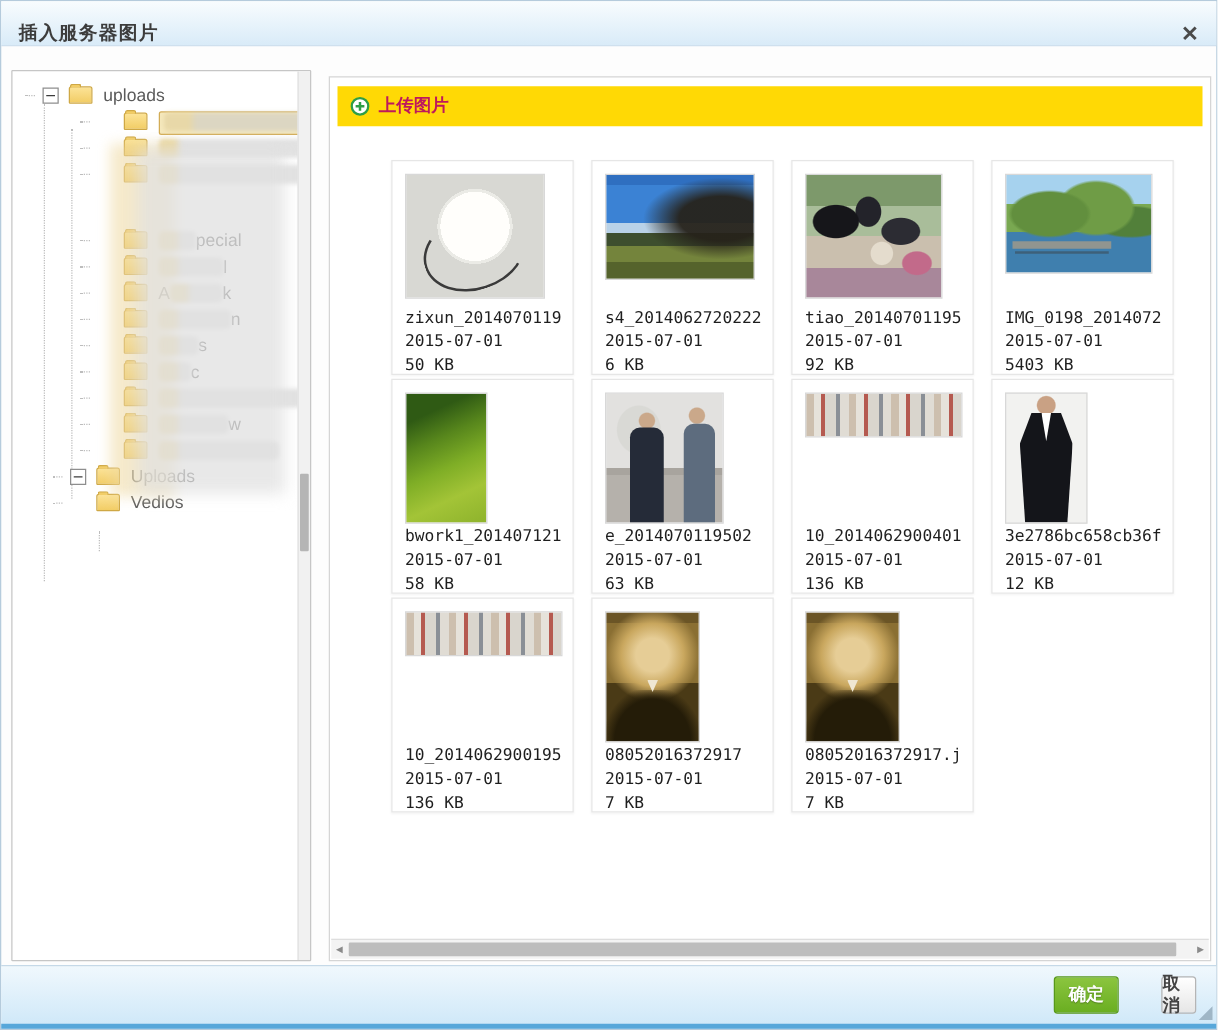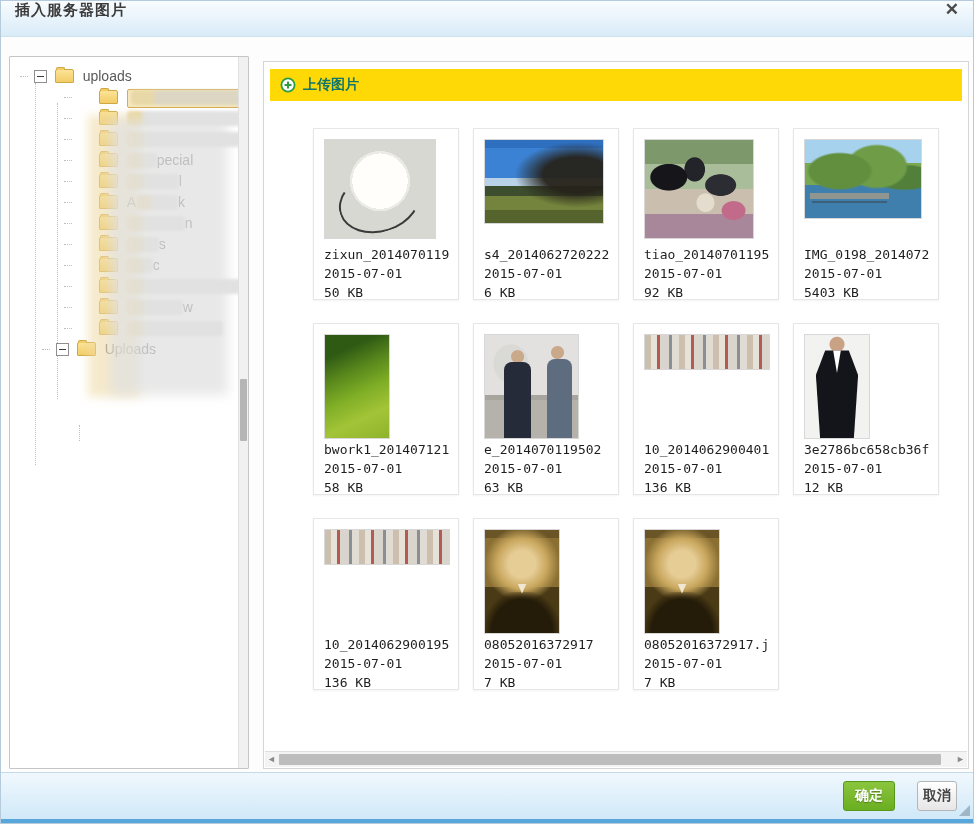--- a/index.html
+++ b/index.html
@@ -4,21 +4,21 @@
 <style>
   html,body{margin:0;padding:0;}
   body{
     width:974px;height:824px;position:relative;overflow:hidden;
     font-family:"Liberation Sans",sans-serif;background:#fdfdfd;
   }
   .dialog{position:absolute;inset:0;border:1px solid #b5cbdc;box-sizing:border-box;background:#fdfdfd;}
 
   
   .titlebar{height:36px;background:linear-gradient(#f8fcfe,#d9ebf8);border-bottom:1px solid #cfe0ee;
-    display:flex;align-items:flex-start;justify-content:space-between;padding:0 14px;box-sizing:border-box;}
+    display:flex;align-items:flex-end;justify-content:space-between;padding:0 14px;box-sizing:border-box;}
   .title{font-weight:bold;font-size:15px;color:#3c3c3c;letter-spacing:1px;}
   .close{font-size:17px;font-weight:bold;color:#4a4a4a;cursor:pointer;line-height:1;}
 
   
   .tree-panel{position:absolute;left:8px;top:55px;width:240px;height:713px;background:#fff;
     border:1px solid #c6c6c6;border-radius:1px;box-sizing:border-box;overflow:hidden;}
   .tree{position:absolute;left:0;top:8px;right:10px;}
   .node{height:21px;line-height:21px;font-size:14px;color:#5a5a5a;white-space:nowrap;}
   .stub{display:inline-block;width:8px;border-top:1px dotted #bdbdbd;vertical-align:middle;margin-right:2px;}
   .exp{display:inline-block;width:11px;height:11px;border:1px solid #8e8e8e;background:#fff;
@@ -43,23 +43,23 @@
   .g2{left:47px;top:46px;height:296px;}
   .g3{left:69px;top:368px;height:16px;}
   .vscroll{position:absolute;right:0;top:0;bottom:0;width:9px;background:#f1f1f1;border-left:1px solid #e0e0e0;}
   .vthumb{position:absolute;left:1px;right:1px;top:322px;height:62px;background:#b5b5b5;border-radius:1px;}
 
   
   .content-panel{position:absolute;left:262px;top:60px;width:706px;height:708px;background:#fff;
     border:1px solid #d5d5d5;box-sizing:border-box;}
   .upload-bar{position:absolute;left:6px;right:6px;top:7px;height:32px;background:#ffd905;
     display:flex;align-items:center;gap:7px;padding-left:10px;cursor:pointer;box-sizing:border-box;}
-  .upload-bar .txt{font-weight:bold;font-size:14px;color:#0f766e;}
+  .upload-bar .txt{font-weight:bold;font-size:14px;color:#be185d;}
   .grid{position:absolute;left:49px;top:66px;width:650px;display:flex;flex-wrap:wrap;}
-  .card{width:146px;height:172px;margin:0 14px 23px 0;background:#fff;border:1px solid #e6e6e6;
+  .card{width:146px;height:172px;margin:0 14px 3px 0;background:#fff;border:1px solid #e6e6e6;
     box-shadow:0 1px 2px rgba(0,0,0,.05);box-sizing:border-box;position:relative;cursor:pointer;}
   .thumb{position:absolute;left:10px;top:10px;border:1px solid #d8d8d8;box-sizing:border-box;overflow:hidden;}
   .meta{position:absolute;left:10px;top:116px;font-family:"DejaVu Sans Mono",monospace;
     font-size:13px;line-height:19px;color:#1e1e1e;white-space:nowrap;}
 
   
   .t-lamp{width:112px;height:100px;background:radial-gradient(circle at 50% 42%,#fffefb 0 35%,#ebebe6 35% 38%,#d8d8d3 38% 100%);}
   .t-lamp::after{content:"";position:absolute;left:12%;top:32%;width:72%;height:58%;
     border:2px solid #3a3a3a;border-color:transparent transparent #3a3a3a #3a3a3a;border-radius:50%;transform:rotate(-18deg);}
   .t-landscape{width:120px;height:85px;background:
@@ -110,21 +110,21 @@
   .hthumb{position:absolute;left:14px;right:26px;top:2px;height:11px;background:#bdbdbd;border-radius:1px;cursor:pointer;}
 
   
   .footer{position:absolute;left:0;right:0;bottom:0;height:50px;background:linear-gradient(#f0f8fd,#cde7f8);
     border-top:1px solid #c5d9e8;}
   .footer::after{content:"";position:absolute;left:0;right:0;bottom:0;height:4px;background:#57a7da;}
   .btn{position:absolute;top:8px;height:30px;font-size:14px;font-weight:bold;border-radius:3px;
     display:flex;align-items:center;justify-content:center;cursor:pointer;box-sizing:border-box;}
   .btn-ok{right:78px;width:52px;background:linear-gradient(#8bc53f,#6aae21);border:1px solid #57981b;
     color:#fff;text-shadow:0 1px 1px rgba(0,0,0,.3);}
-  .btn-cancel{right:16px;width:40px;background:linear-gradient(#ffffff,#e6e6e6);border:1px solid #b5b5b5;color:#444;}
+  .btn-cancel{right:16px;width:28px;background:linear-gradient(#ffffff,#e6e6e6);border:1px solid #b5b5b5;color:#444;}
   .resize-handle{position:absolute;right:3px;bottom:7px;width:0;height:0;
     border-left:11px solid transparent;border-bottom:11px solid #9fb6c6;}
 </style>
 </head>
 <body>
 
 <div class="dialog">
 
   <div class="titlebar">
     <span class="title">插入服务器图片</span>
@@ -153,21 +153,21 @@
     <span class="sp"></span>
     <span class="folder"></span>
     <span class="lbl"><span class="blur-blob" style="width: 146px;"></span></span>
   </div>
         <div class="node" style="padding-left: 54px;">
     <span class="stub"></span>
     <span class="sp"></span>
     <span class="folder"></span>
     <span class="lbl"><span class="blur-blob" style="width: 136px;"></span></span>
   </div>
-        <div class="node" style="padding-left: 54px;">
+        <div class="node" style="padding-left: 54px; margin-top: 32px;">
     <span class="stub"></span>
     <span class="sp"></span>
     <span class="folder"></span>
     <span class="lbl"><span class="blur-blob" style="width: 30px;"></span>pecial</span>
   </div>
         <div class="node" style="padding-left: 54px;">
     <span class="stub"></span>
     <span class="sp"></span>
     <span class="folder"></span>
     <span class="lbl"><span class="blur-blob" style="width: 52px;"></span>l</span>
@@ -212,20 +212,26 @@
     <span class="stub"></span>
     <span class="sp"></span>
     <span class="folder"></span>
     <span class="lbl"><span class="blur-blob" style="width: 96px;"></span></span>
   </div>
         <div class="node" style="padding-left: 32px;">
     <span class="stub"></span>
     <span class="exp"><i></i></span>
     <span class="folder"></span>
     <span class="lbl">Uploads</span>
+  </div>
+        <div class="node" style="padding-left: 32px;">
+    <span class="stub"></span>
+    <span class="sp"></span>
+    <span class="folder"></span>
+    <span class="lbl">Vedios</span>
   </div>
       </div>
     <div class="smudge tan"></div>
     <div class="smudge gray"></div>
     <div class="vscroll">
       <div class="vthumb"></div>
     </div>
   </div>
 
   <div class="content-panel">

